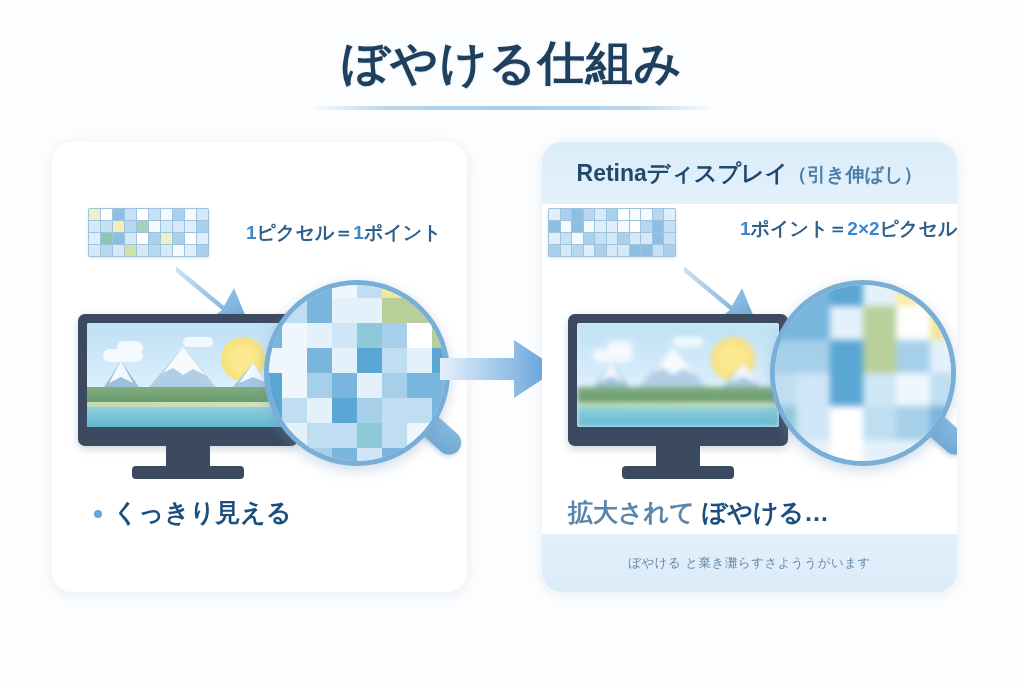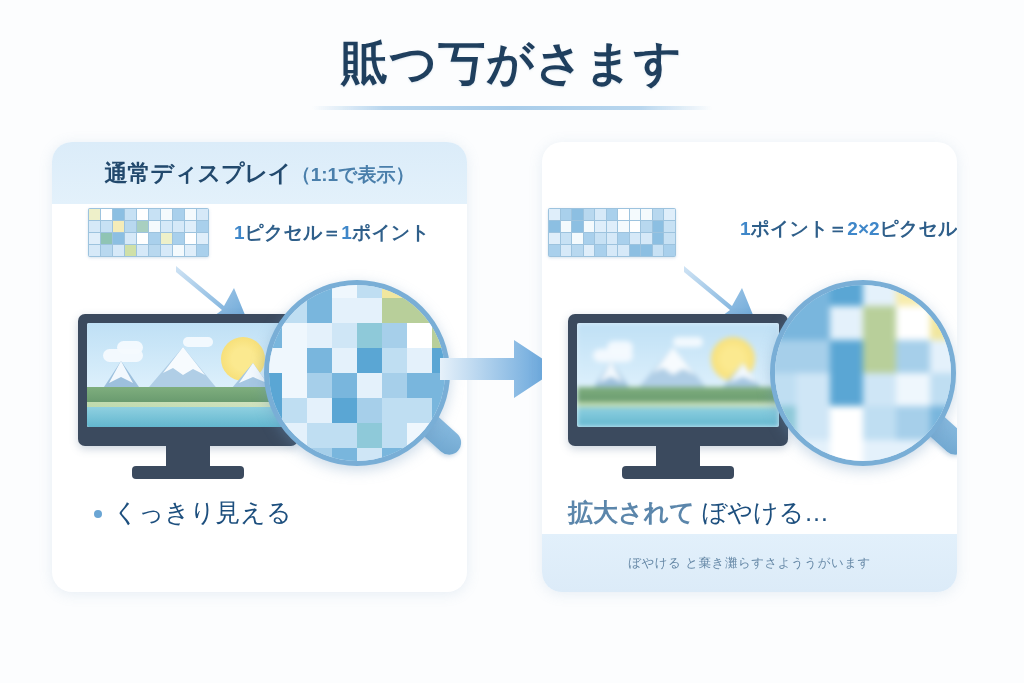--- a/index.html
+++ b/index.html
@@ -111,39 +111,34 @@
     position:absolute;width:62px;height:24px;border-radius:12px;
     background:linear-gradient(160deg,#8ec0e4 0%,#6fa6cf 100%);
     box-shadow:0 2px 5px rgba(100,145,185,.4);
   }
 
   
   .result{position:absolute;font-size:25px;font-weight:bold;color:#24588a;white-space:nowrap;}
   .result .dot{display:inline-block;width:8px;height:8px;border-radius:50%;
                background:#6aa5d4;vertical-align:middle;margin-right:11px;}
   .result .lead{color:#5b86ab;font-weight:bold;}
-  .result .strong{color:#1d4f7e;font-weight:normal;}
+  .result .strong{color:#1d4f7e;font-weight:bold;}
 
   
   .center-arrow{position:absolute;left:440px;top:338px;width:118px;height:62px;}
 </style>
 </head>
 <body>
 
 <div class="stage">
 
-  <div class="title">貾つ丂がさます</div>
+  <div class="title">ぼやける仕組み</div>
   <div class="title-underline"></div>
 
   <div class="panel left">
-    <div class="panel-header">
-      <div class="panel-title">
-        <span>通常ディスプレイ</span><span class="sub">（1:1で表示）</span>
-      </div>
-    </div>
 
     <div class="pxstrip" id="strip-left" style="left: 36px; top: 66px; grid-template-columns: repeat(10, 11px); grid-template-rows: repeat(4, 11px);">
         <i style="background: rgb(238, 240, 201);"></i>
         <i style="background: rgb(255, 255, 255);"></i>
         <i style="background: rgb(140, 191, 226);"></i>
         <i style="background: rgb(199, 225, 244);"></i>
         <i style="background: rgb(255, 255, 255);"></i>
         <i style="background: rgb(199, 225, 244);"></i>
         <i style="background: rgb(244, 250, 253);"></i>
         <i style="background: rgb(169, 208, 236);"></i>
@@ -174,21 +169,21 @@
         <i style="background: rgb(214, 233, 248);"></i>
         <i style="background: rgb(207, 224, 168);"></i>
         <i style="background: rgb(214, 233, 248);"></i>
         <i style="background: rgb(184, 216, 239);"></i>
         <i style="background: rgb(214, 233, 248);"></i>
         <i style="background: rgb(244, 250, 253);"></i>
         <i style="background: rgb(223, 238, 250);"></i>
         <i style="background: rgb(169, 208, 236);"></i>
       </div>
 
-    <div class="strip-caption" style="left:182px;top:78px;">
+    <div class="strip-caption" style="left:194px;top:78px;">
       <b>1</b><span>ピクセル</span><span>＝</span><b>1</b><span>ポイント</span>
     </div>
 
     <svg class="diag-arrow" style="left:122px;top:118px;" viewBox="0 0 86 76">
       <defs>
           <linearGradient id="dg1" x1="0" y1="0" x2="1" y2="1">
         <stop offset="0" stop-color="#cfe3f4"></stop>
             <stop offset="1" stop-color="#5e9fd4"></stop>
       </linearGradient>
         </defs>
@@ -303,20 +298,25 @@
     <defs>
         <linearGradient id="cg" x1="0" y1="0" x2="1" y2="0">
       <stop offset="0" stop-color="#e6f1fa"></stop>
           <stop offset="1" stop-color="#5a9ed8"></stop>
     </linearGradient>
       </defs>
     <path d="M0 20 L74 20 L74 2 L118 31 L74 60 L74 42 L0 42 Z" fill="url(#cg)"></path>
   </svg>
 
   <div class="panel right">
+    <div class="panel-header">
+      <div class="panel-title">
+        <span>Retinaディスプレイ</span><span class="sub">（引き伸ばし）</span>
+      </div>
+    </div>
 
     <div class="pxstrip" id="strip-right" style="left: 6px; top: 66px; grid-template-columns: repeat(11, 10.5px); grid-template-rows: repeat(4, 11px);">
         <i style="background: rgb(223, 238, 250);"></i>
         <i style="background: rgb(169, 208, 236);"></i>
         <i style="background: rgb(140, 191, 226);"></i>
         <i style="background: rgb(184, 216, 239);"></i>
         <i style="background: rgb(214, 233, 248);"></i>
         <i style="background: rgb(169, 208, 236);"></i>
         <i style="background: rgb(255, 255, 255);"></i>
         <i style="background: rgb(244, 250, 253);"></i>

